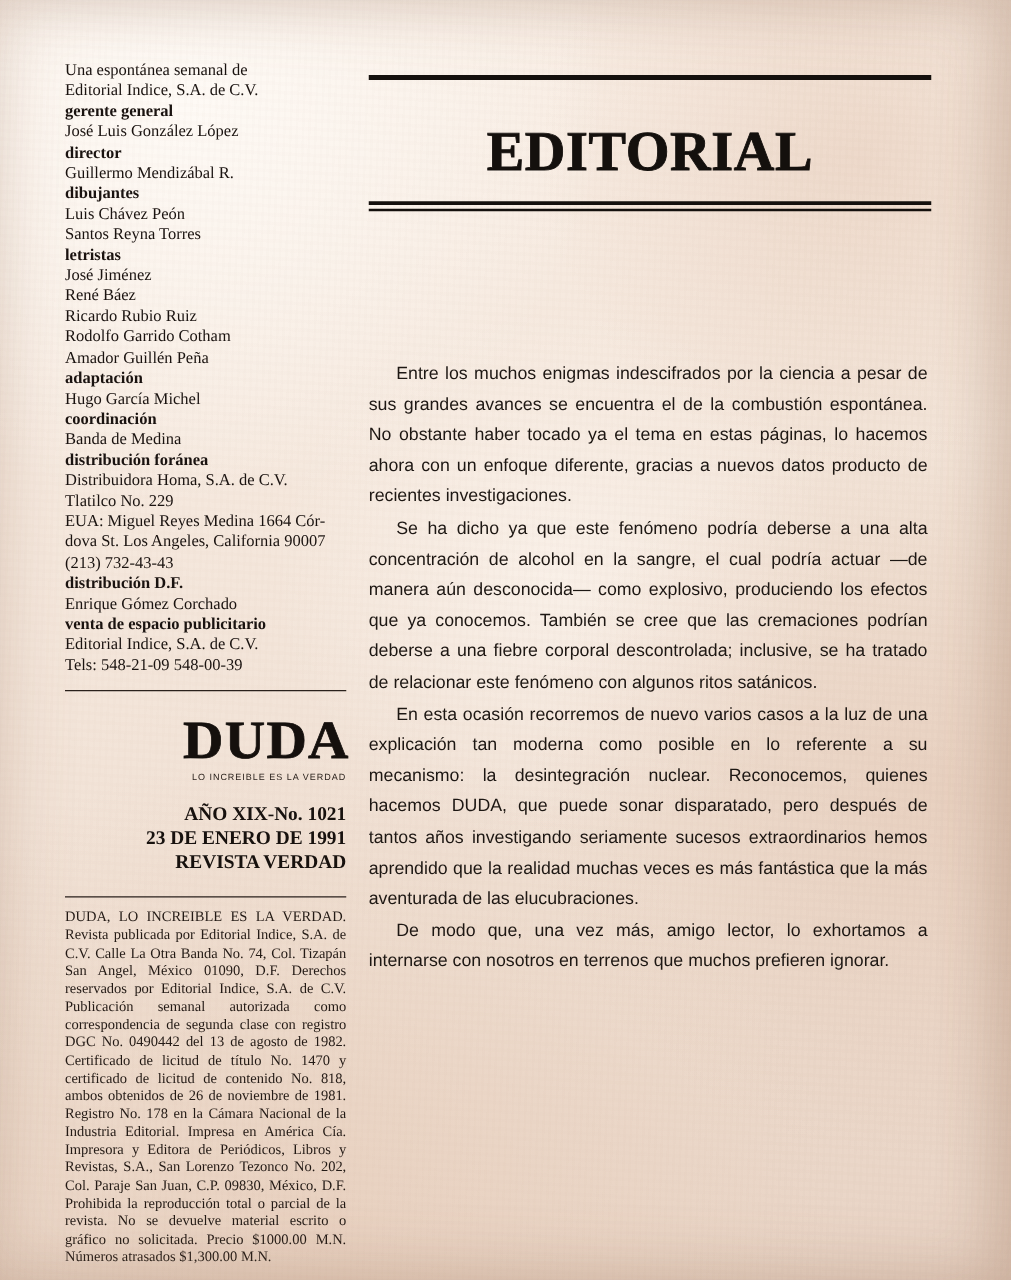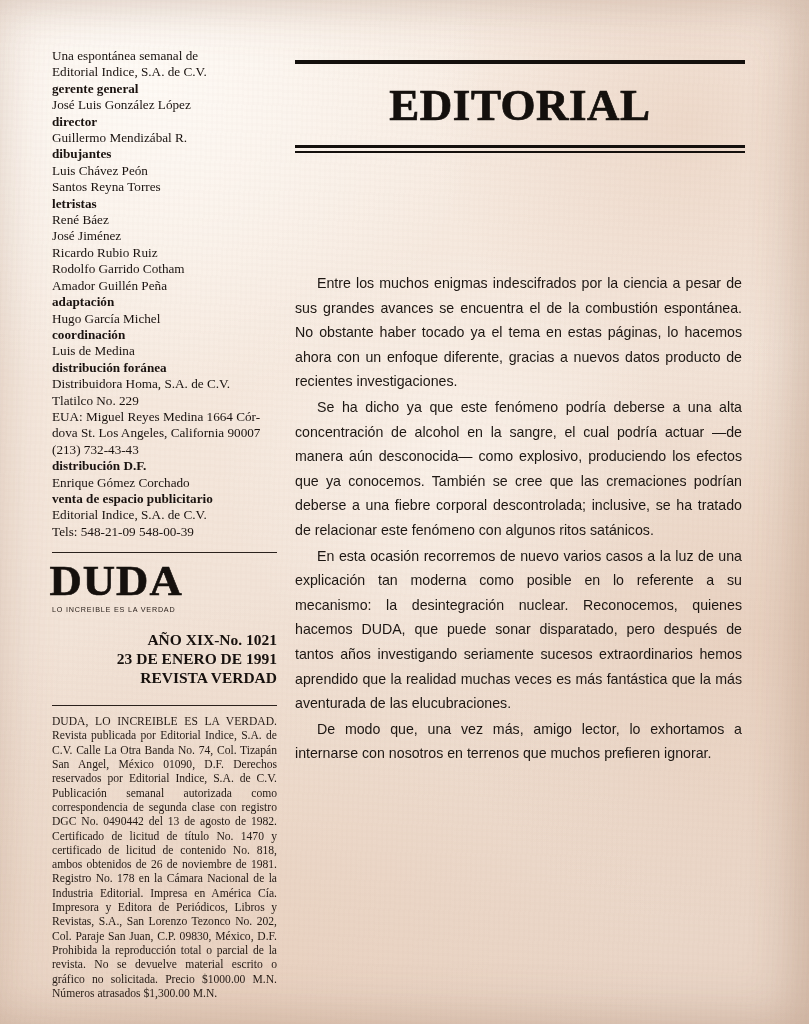--- a/index.html
+++ b/index.html
@@ -65,22 +65,22 @@
   .masthead .b { font-weight: bold; }
 
   .rule-left {
     border: none;
     border-top: 1px solid #2a211c;
     margin: 12px 0 0 0;
     width: 225px;
   }
 
   .logo-block {
-    margin-top: 6px;
-    text-align: left;
+    margin-top: 18px;
+    text-align: right;
     width: 225px;
   }
   .duda-logo {
     font-family: "Liberation Serif", serif;
     font-weight: bold;
     font-size: 43px;
     letter-spacing: 1px;
     line-height: 44px;
     color: #15100d;
     -webkit-text-stroke: 0.6px #15100d;
@@ -135,21 +135,21 @@
     width: 450px;
   }
   .editorial-title {
     font-family: "Liberation Serif", serif;
     font-weight: bold;
     font-size: 45px;
     letter-spacing: 0.5px;
     line-height: 52px;
     text-align: center;
     color: #14100d;
-    margin: 15px 0 14px 0;
+    margin: 31px 0 14px 0;
     -webkit-text-stroke: 0.7px #14100d;
   }
   .hdr-rule-bot1 {
     height: 0;
     border-top: 3px solid #14100d;
     width: 450px;
   }
   .hdr-rule-bot2 {
     height: 0;
     border-top: 2px solid #14100d;
@@ -186,29 +186,29 @@
         <div>Una espontánea semanal de</div>
         <div>Editorial Indice, S.A. de C.V.</div>
         <div class="b">gerente general</div>
         <div>José Luis González López</div>
         <div class="b">director</div>
         <div>Guillermo Mendizábal R.</div>
         <div class="b">dibujantes</div>
         <div>Luis Chávez Peón</div>
         <div>Santos Reyna Torres</div>
         <div class="b">letristas</div>
+        <div>José Jiménez</div>
         <div>René Báez</div>
-        <div>José Jiménez</div>
         <div>Ricardo Rubio Ruiz</div>
         <div>Rodolfo Garrido Cotham</div>
         <div>Amador Guillén Peña</div>
         <div class="b">adaptación</div>
         <div>Hugo García Michel</div>
         <div class="b">coordinación</div>
-        <div>Luis de Medina</div>
+        <div>Banda de Medina</div>
         <div class="b">distribución foránea</div>
         <div>Distribuidora Homa, S.A. de C.V.</div>
         <div>Tlatilco No. 229</div>
         <div>EUA: Miguel Reyes Medina 1664 Cór-</div>
         <div>dova St. Los Angeles, California 90007</div>
         <div>(213) 732-43-43</div>
         <div class="b">distribución D.F.</div>
         <div>Enrique Gómez Corchado</div>
         <div class="b">venta de espacio publicitario</div>
         <div>Editorial Indice, S.A. de C.V.</div>

